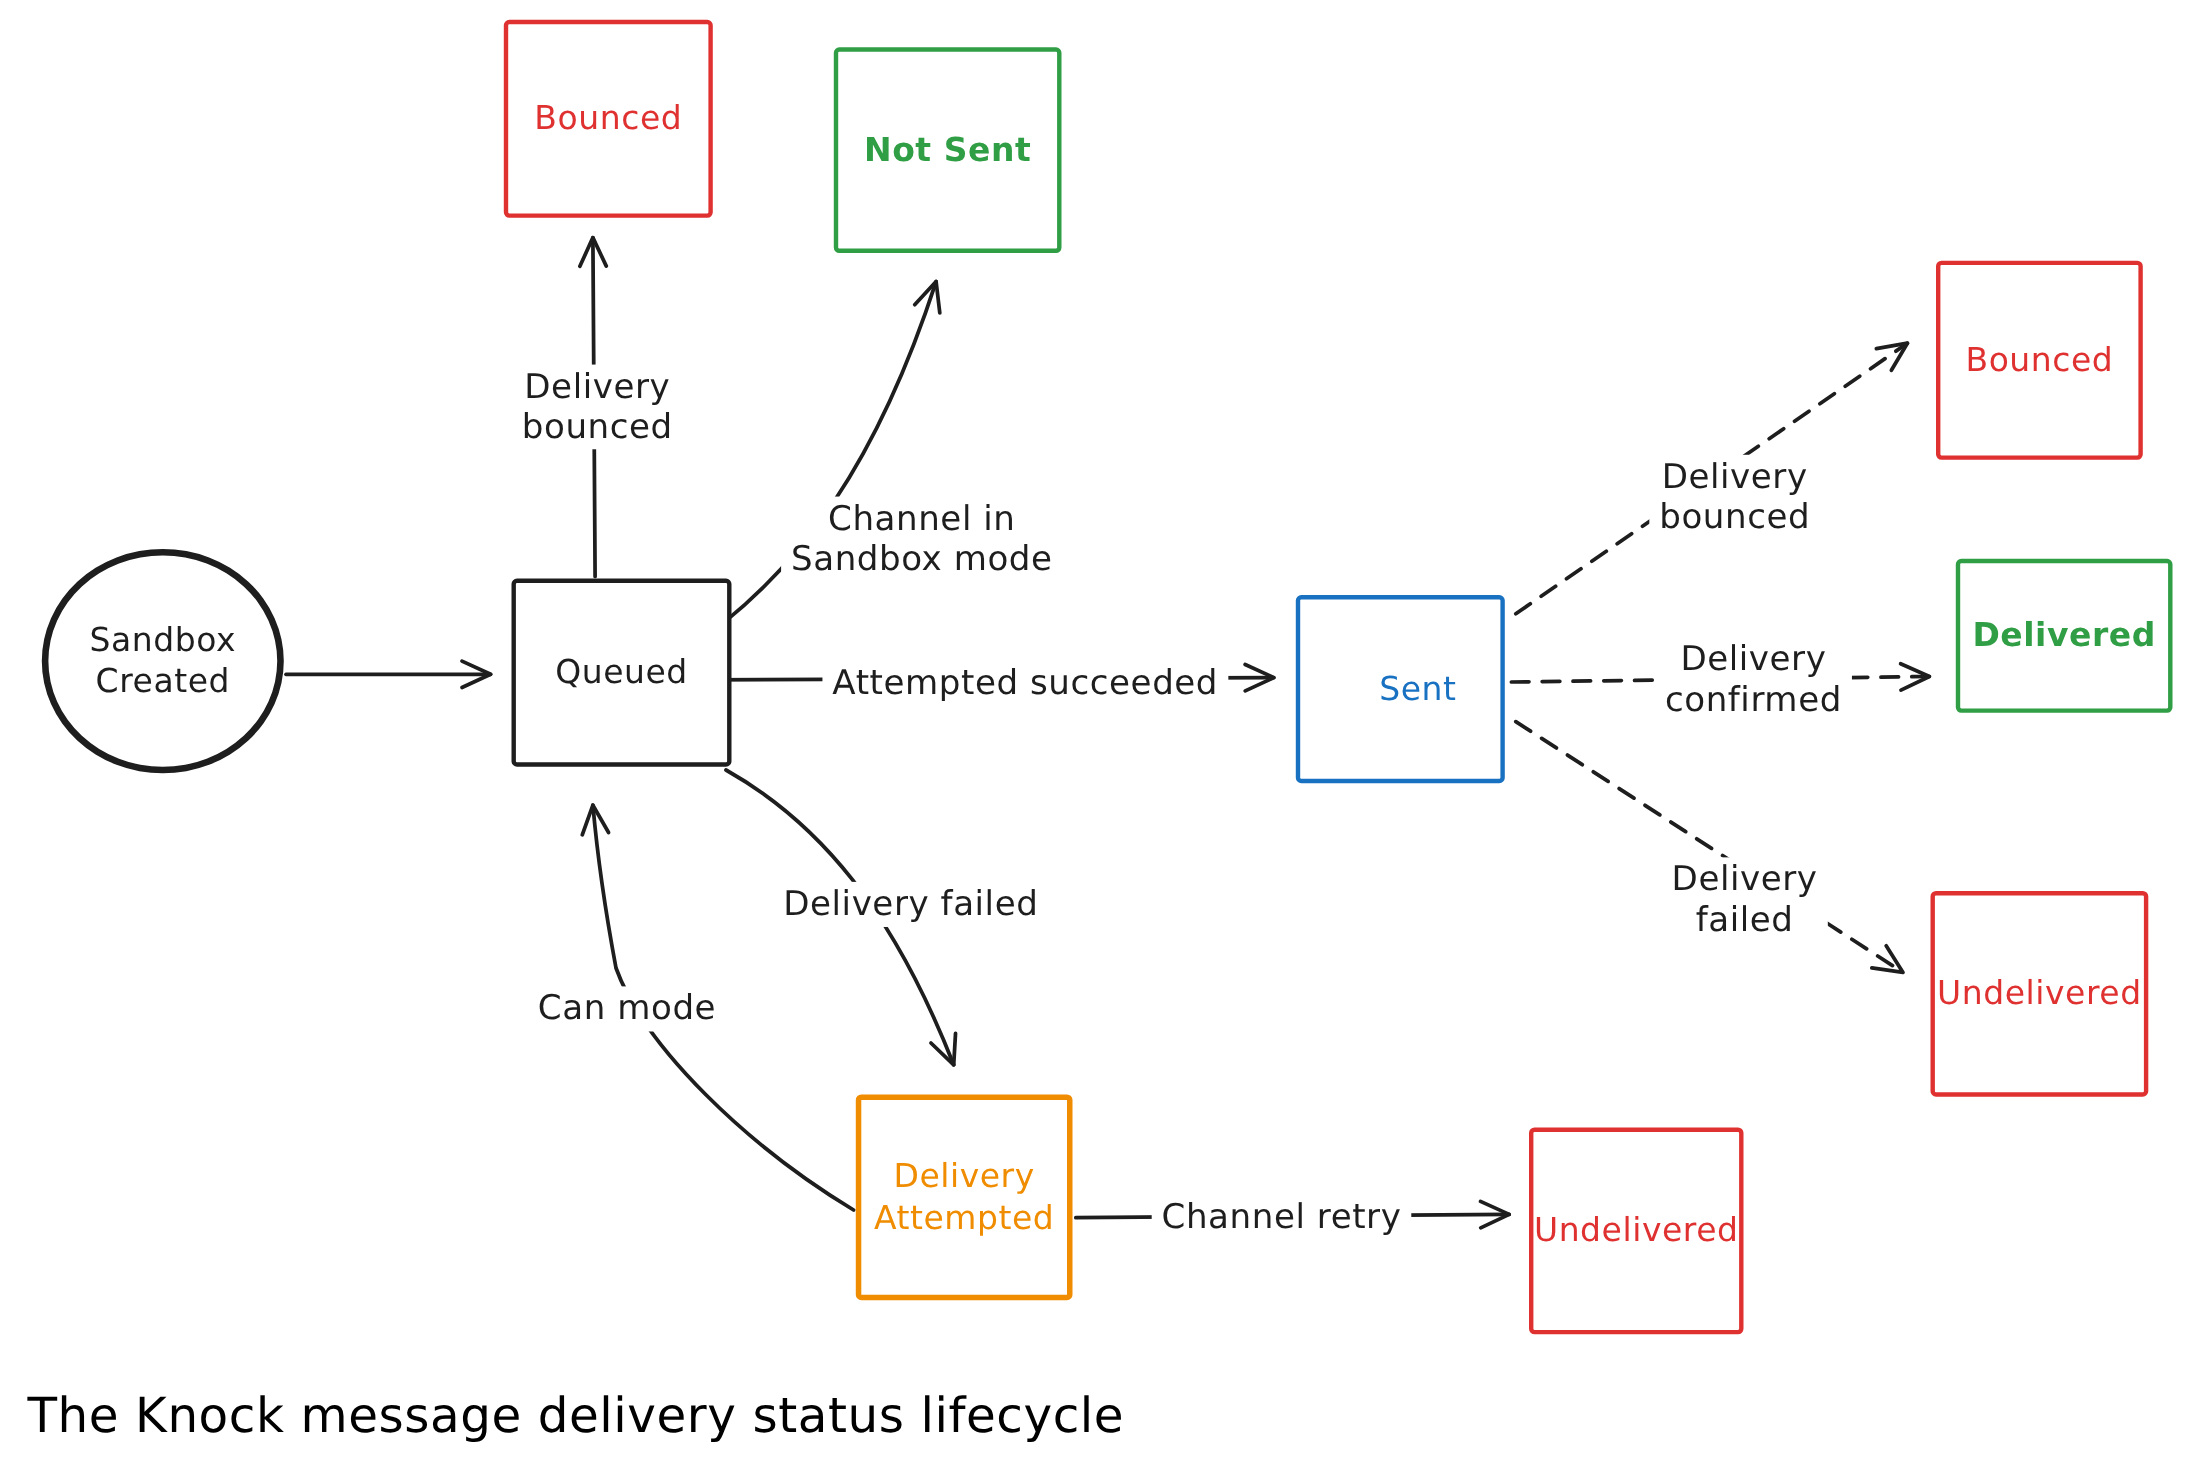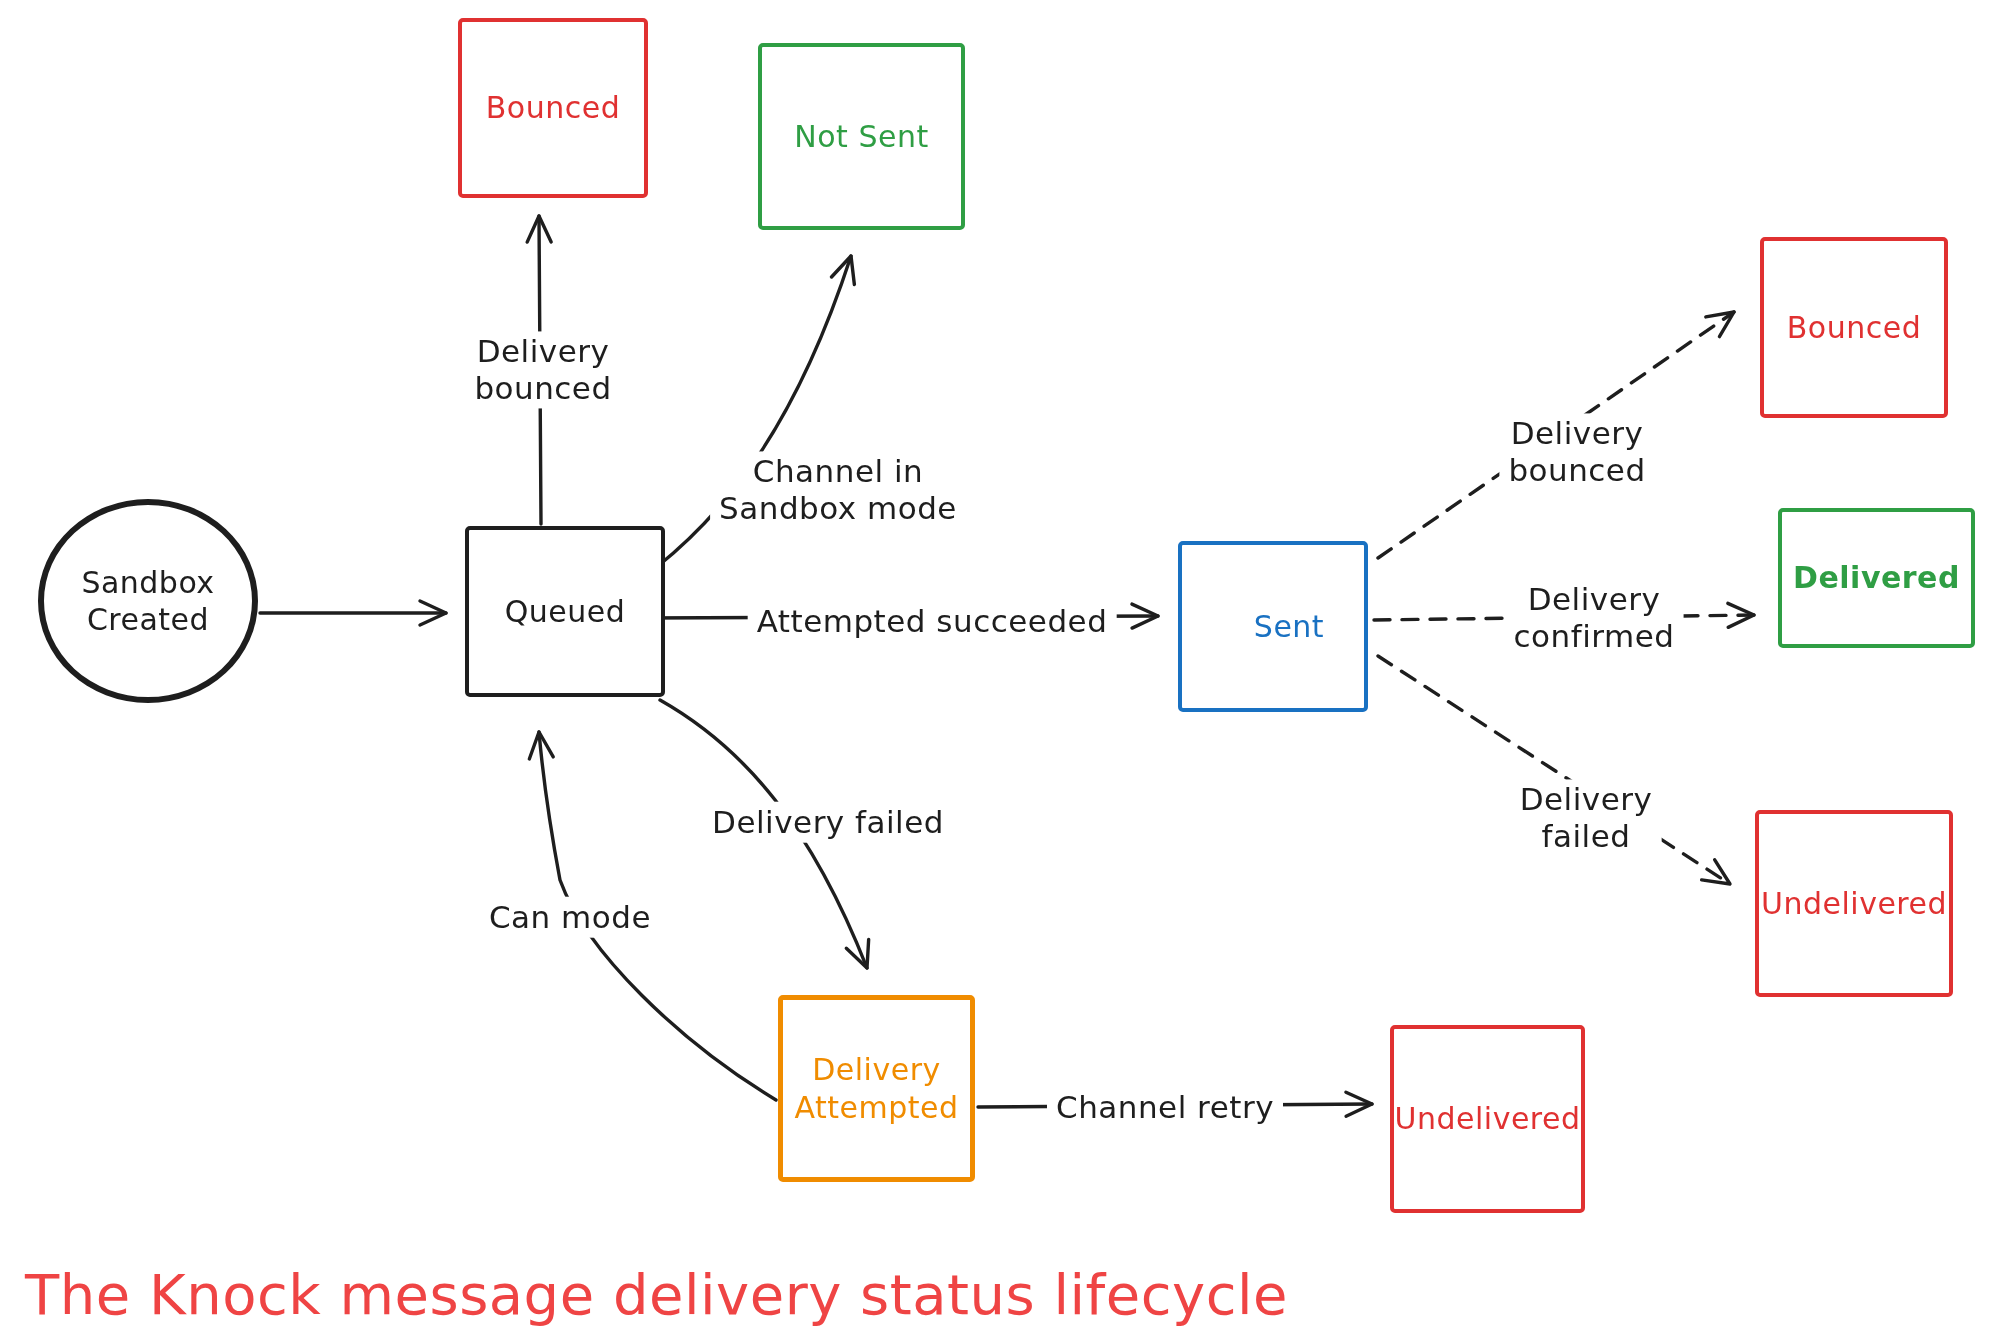--- a/index.html
+++ b/index.html
@@ -19,28 +19,28 @@
   .node.green{border-color:#2f9e44;color:#2f9e44;}
   .node.blue{border-color:#1971c2;color:#1971c2;padding-left:32px;}
   .node.orange{border-color:#f08c00;color:#f08c00;border-width:5px;}
   .node.black{border-color:#1e1e1e;color:#1e1e1e;}
   .edge-label{
     position:absolute;transform:translate(-50%,-50%);background:#ffffff;
     padding:2px 9px;white-space:pre-line;text-align:center;
     font-size:31px;line-height:1.18;letter-spacing:.5px;color:#1e1e1e;z-index:3;
   }
   .diagram-title{
-    position:absolute;left:25px;top:1262px;font-size:56px;letter-spacing:.5px;
-    color:#ef4444;z-index:2;
+    position:absolute;left:25px;top:1262px;font-size:44px;letter-spacing:.5px;
+    color:#000000;z-index:2;
   }
   
   #n-message-created{left:38px;top:499px;width:220px;height:204px;}
   #n-queued{left:465px;top:526px;width:200px;height:171px;}
   #n-bounced-top{left:458px;top:18px;width:190px;height:180px;}
-  #n-not-sent{left:758px;top:43px;width:207px;height:187px;}
+  #n-not-sent{left:758px;top:43px;width:207px;height:187px;font-weight:bold;}
   #n-sent{left:1178px;top:541px;width:190px;height:171px;}
   #n-bounced-right{left:1760px;top:237px;width:188px;height:181px;}
   #n-delivered{left:1778px;top:508px;width:197px;height:140px;font-weight:bold;}
   #n-undelivered-right{left:1755px;top:810px;width:198px;height:187px;}
   #n-delivery-attempted{left:778px;top:995px;width:197px;height:187px;}
   #n-undelivered-bottom{left:1390px;top:1025px;width:195px;height:188px;}
   
   #l-delivery-bounced-left{left:543px;top:370px;}
   #l-channel-sandbox{left:838px;top:455px;margin-top:35px;}
   #l-delivery-succeeded{left:932px;top:621px;}

